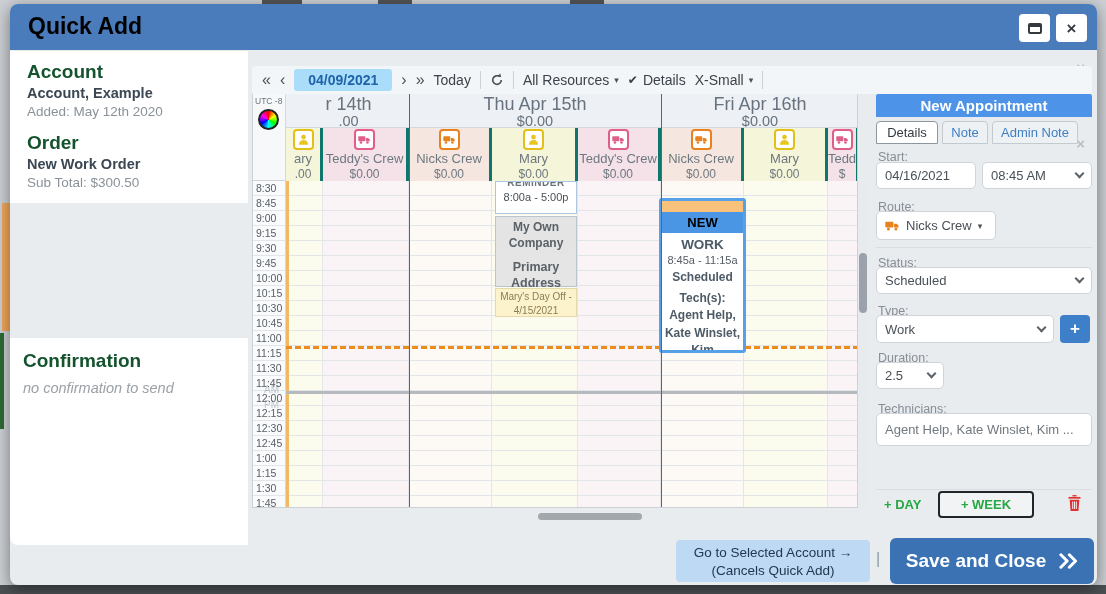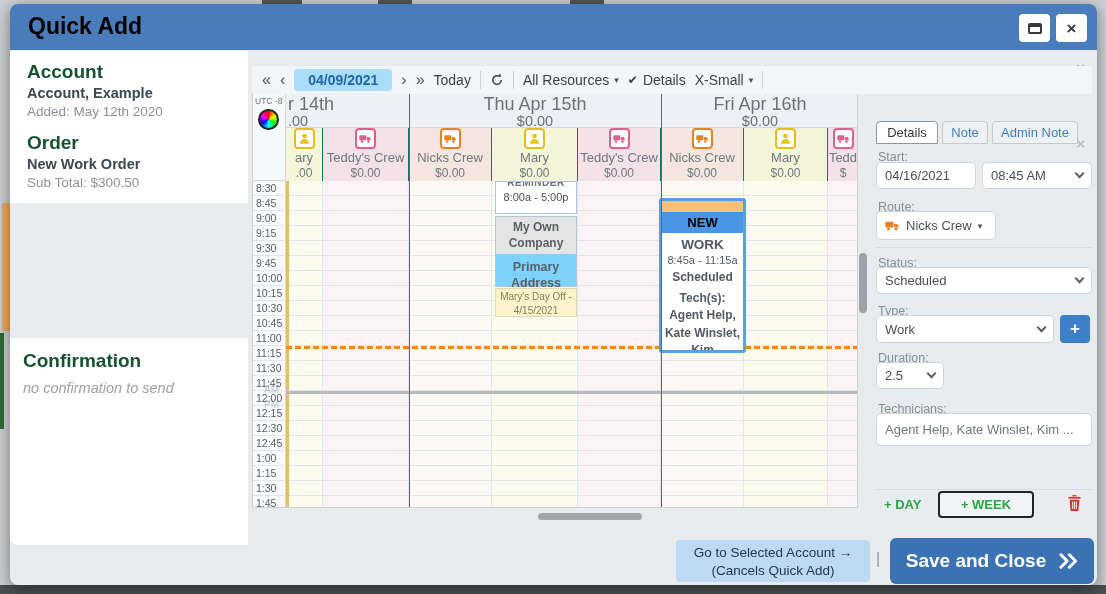--- a/index.html
+++ b/index.html
@@ -44,28 +44,28 @@
 .tb-item{cursor:pointer;display:flex;align-items:center;gap:5px;}
 .caret{font-size:9px;color:#4a5258;}
 .check{font-size:12px;color:#35414a;}
 
 
 .calendar{left:242px;top:90px;width:606px;height:414px;background:#fff;border:1px solid #cdd1d5;border-top:none;overflow:hidden;}
 .cal-day-header{left:0;top:0;width:606px;height:34px;background:#edf1f5;border-bottom:1px solid #d5d9dd;}
 .day-cell{top:0;height:34px;color:#67727e;text-align:center;line-height:1.05;padding-top:1px;}
 .day-label{font-size:18px;}
 .day-amount{font-size:14.5px;}
-.d0{left:33px;width:123px;text-align:left;padding-left:2px;}
+.d0{left:33px;width:123px;text-align:center;padding-left:2px;}
 .d1{left:156px;width:252px;}
 .d2{left:408px;width:198px;}
 .tz-cell{left:0;top:0;width:33px;height:87px;background:#f6f8fa;border-right:1px solid #d5d9dd;border-bottom:1px solid #cfd3d7;z-index:6;}
 .tz-label{left:2px;top:2px;font-size:8.5px;color:#6b7680;}
 .color-wheel{left:5px;top:15px;width:21px;height:21px;border-radius:50%;border:2px solid #222;background:conic-gradient(#f00,#ff0,#0f0,#0ff,#00f,#f0f,#f00);}
 .cal-res-row{left:0;top:34px;width:606px;height:53px;border-bottom:1px solid #cfd3d7;}
-.res-cell{top:0;height:53px;display:flex;flex-direction:column;align-items:center;gap:1px;border-right:1px solid #0f766e;overflow:hidden;}
+.res-cell{top:0;height:53px;display:flex;flex-direction:column;align-items:center;justify-content:center;gap:1px;border-right:3px solid #0f766e;overflow:hidden;}
 .res-name{font-size:13px;color:#6e7880;white-space:nowrap;}
 .res-amount{font-size:12px;color:#6e7880;}
 .icon-box{width:21px;height:21px;border-radius:4px;background:#fff;border:2px solid;display:flex;align-items:center;justify-content:center;}
 .k-yellow .icon-box{border-color:#e4bf1c;color:#e8c51f;}
 .k-pink .icon-box{border-color:#df5f8a;color:#df5f8a;}
 .k-orange .icon-box{border-color:#e8821f;color:#e8821f;}
 .icon-box svg{width:13px;height:13px;fill:currentColor;}
 .bg-mary{background:#f5f5da;}
 .bg-teddy{background:#f4e2e8;}
 .bg-nicks{background:#f5e7df;}
@@ -92,21 +92,21 @@
 .noon-line{left:33px;top:210px;width:573px;height:3px;background:#b6babf;z-index:1;}
 .now-line{left:33px;top:165px;width:573px;border-top:3px dashed #ef8b1d;z-index:2;}
 .day-sep{top:0;width:1px;height:414px;background:#5f656b;z-index:5;}
 .sep1{left:156px;}.sep2{left:408px;}
 
 
 .evt{z-index:3;}
 .ev-reminder{left:242px;top:0;width:82px;height:33px;background:#fff;border:1px solid #a9c7e2;overflow:hidden;text-align:center;}
 .ev-reminder .ttl{display:block;font-size:10px;font-weight:bold;color:#6b7публ3;color:#6b737b;letter-spacing:.5px;margin-top:-5px;}
 .ev-reminder .tm{display:block;font-size:11px;color:#474e54;margin-top:3px;}
-.ev-company{left:242px;top:35px;width:82px;height:71px;background:#7dd3fc;border:1px solid #b9c6d2;text-align:center;}
+.ev-company{left:242px;top:35px;width:82px;height:71px;background:#e5e5e5;border:1px solid #b9c6d2;text-align:center;}
 .ev-company .hd{background:#e4e4e4;font-size:12px;font-weight:bold;color:#5a6167;line-height:1.3;padding:3px 0;}
 .ev-company .bd{font-size:12.5px;font-weight:bold;color:#5a6167;line-height:1.25;padding:6px 0;}
 .ev-dayoff{left:242px;top:107px;width:82px;height:29px;background:#fcf3cd;border:1px solid #e4d9a8;text-align:center;font-size:10px;color:#8a7c52;line-height:1.35;padding-top:1px;}
 .ev-new{left:406px;top:17px;width:87px;height:155px;background:#fff;border:3px solid #56a0e8;border-radius:3px;text-align:center;overflow:hidden;}
 .ev-new .flag{height:11px;background:#f9c179;}
 .ev-new .badge{height:21px;background:#4b95e5;color:#000000;font-weight:bold;font-size:13px;line-height:21px;}
 .ev-new .typ{font-size:13.5px;font-weight:bold;color:#4e5b66;margin-top:4px;}
 .ev-new .tm{font-size:11px;color:#555c63;margin-top:2px;}
 .ev-new .st{font-size:12px;font-weight:bold;color:#4e5b66;margin-top:4px;}
 .ev-new .techs{font-size:12px;font-weight:bold;color:#4e5b66;line-height:1.45;margin-top:6px;padding:0 2px;}
@@ -405,20 +405,21 @@
 
     <div class="abs day-sep sep1"></div>
     <div class="abs day-sep sep2"></div>
   </div>
 
   <div class="abs vscroll"></div>
   <div class="abs vthumb"></div>
   <div class="abs hthumb"></div>
 
   <div class="abs panel">
+    <div class="abs panel-header">New Appointment</div>
     <div class="abs tab active">Details</div>
     <div class="abs tab idle tab-note">Note</div>
     <div class="abs tab idle tab-admin">Admin Note</div>
 
     <div class="abs f-label lab-start">Start:</div>
     <div class="abs fld f-date">04/16/2021</div>
     <div class="abs fld between f-time">
       <span>08:45 AM</span>
       <span class="sel-caret"></span>
     </div>

